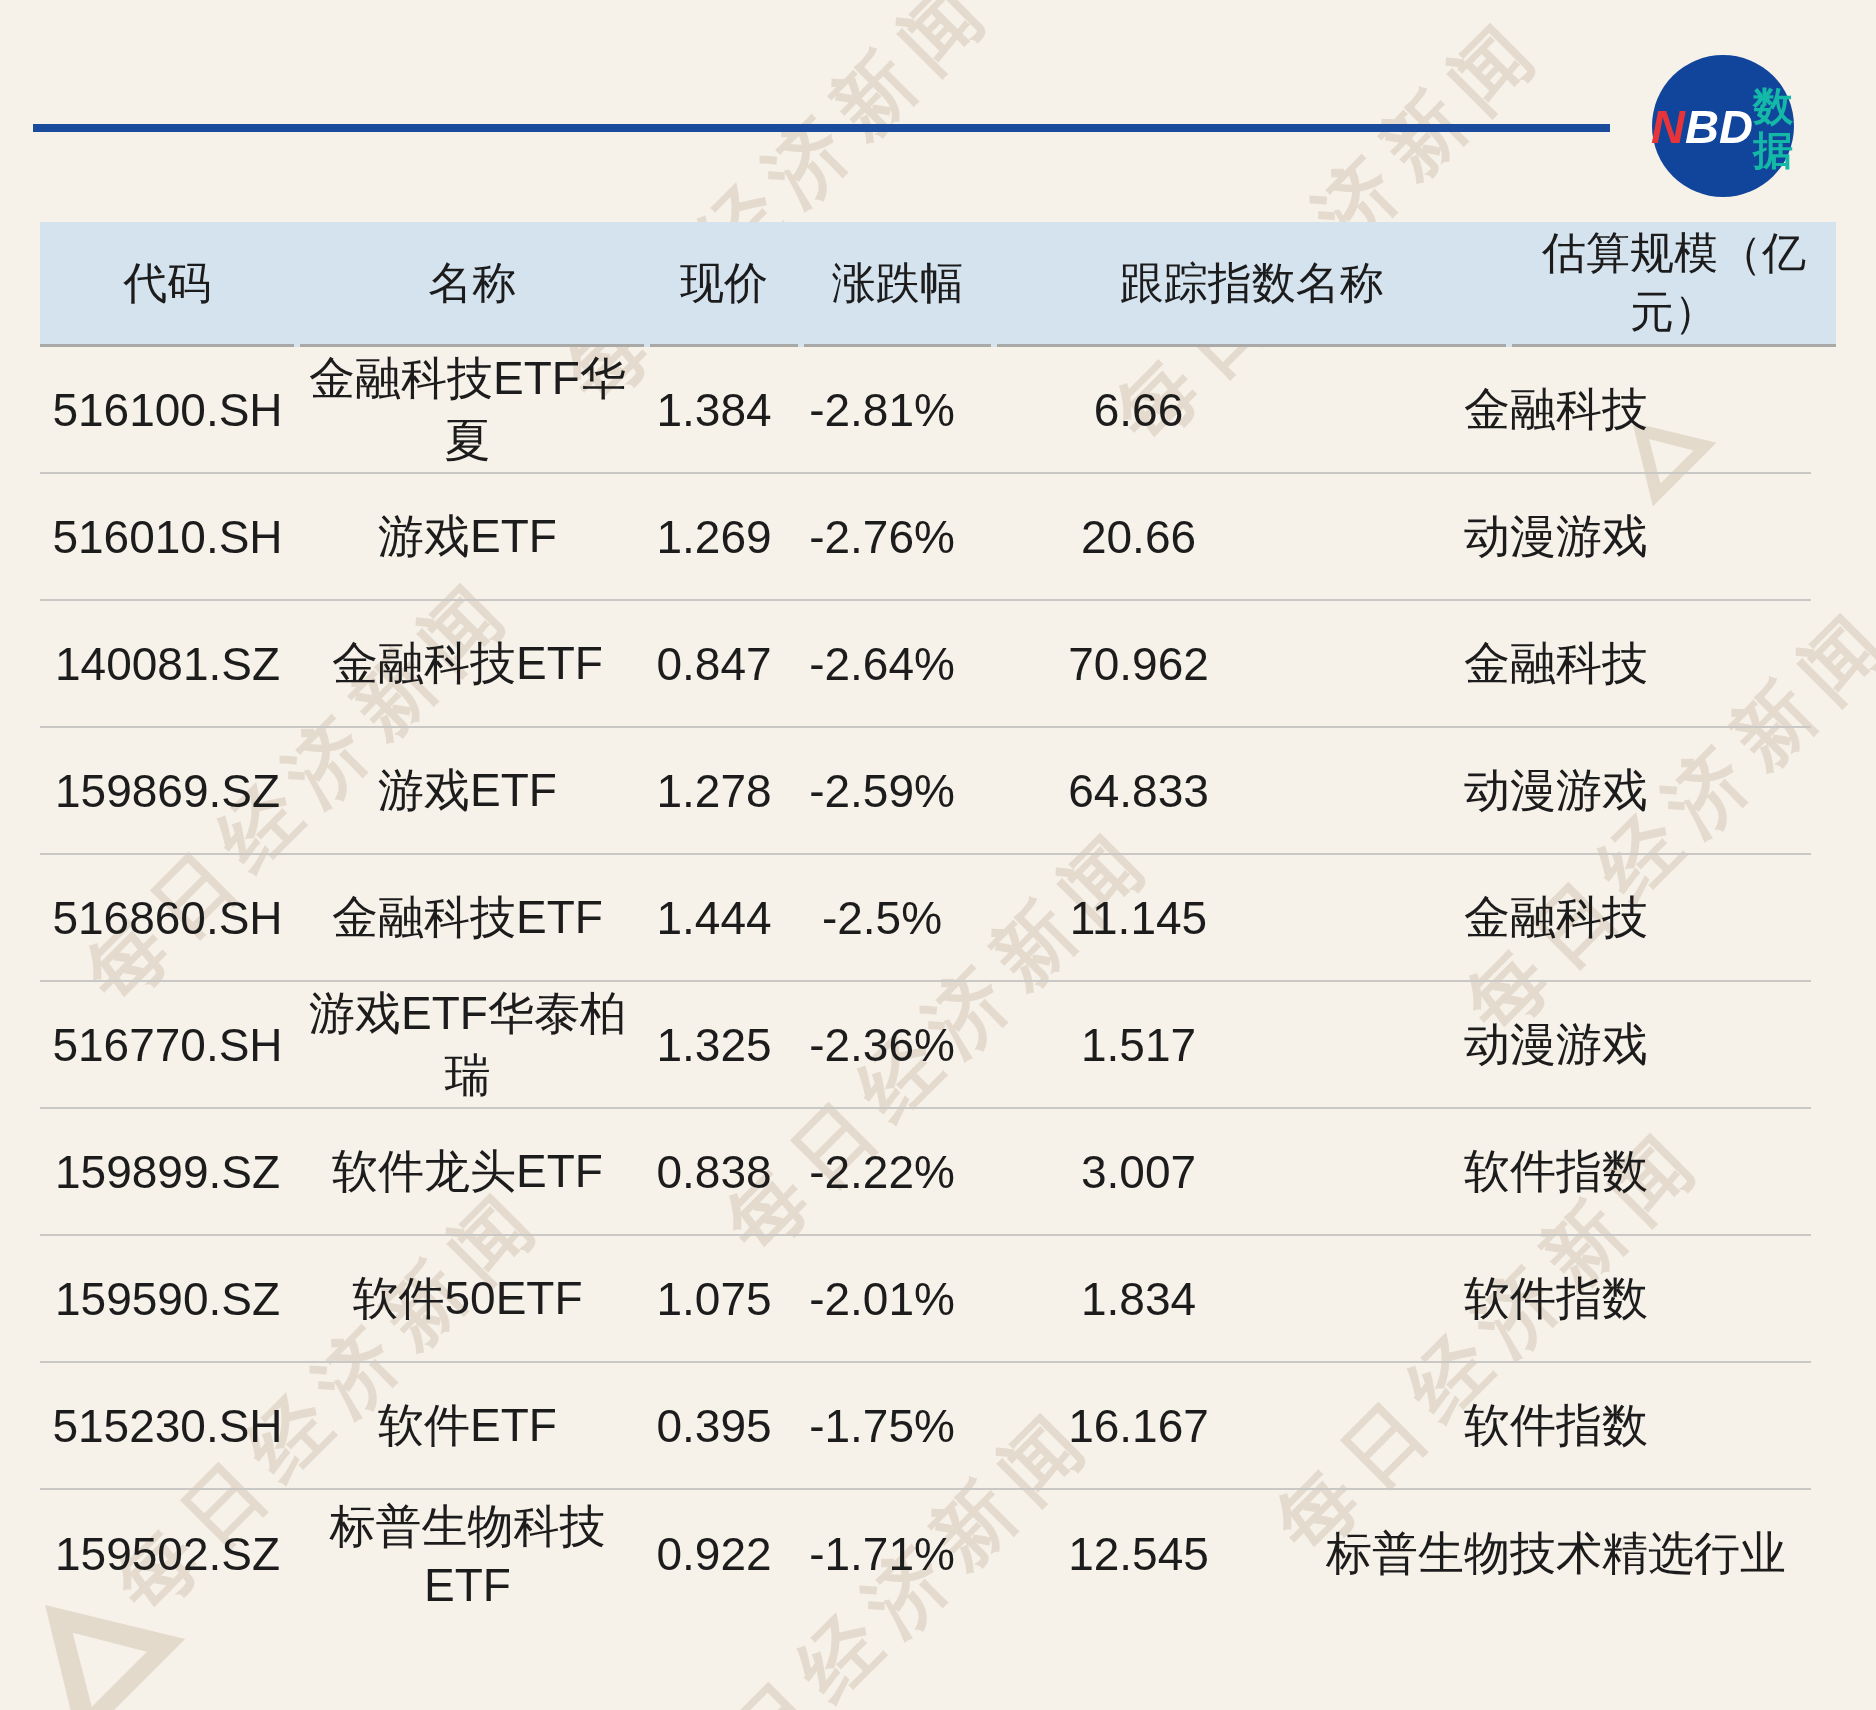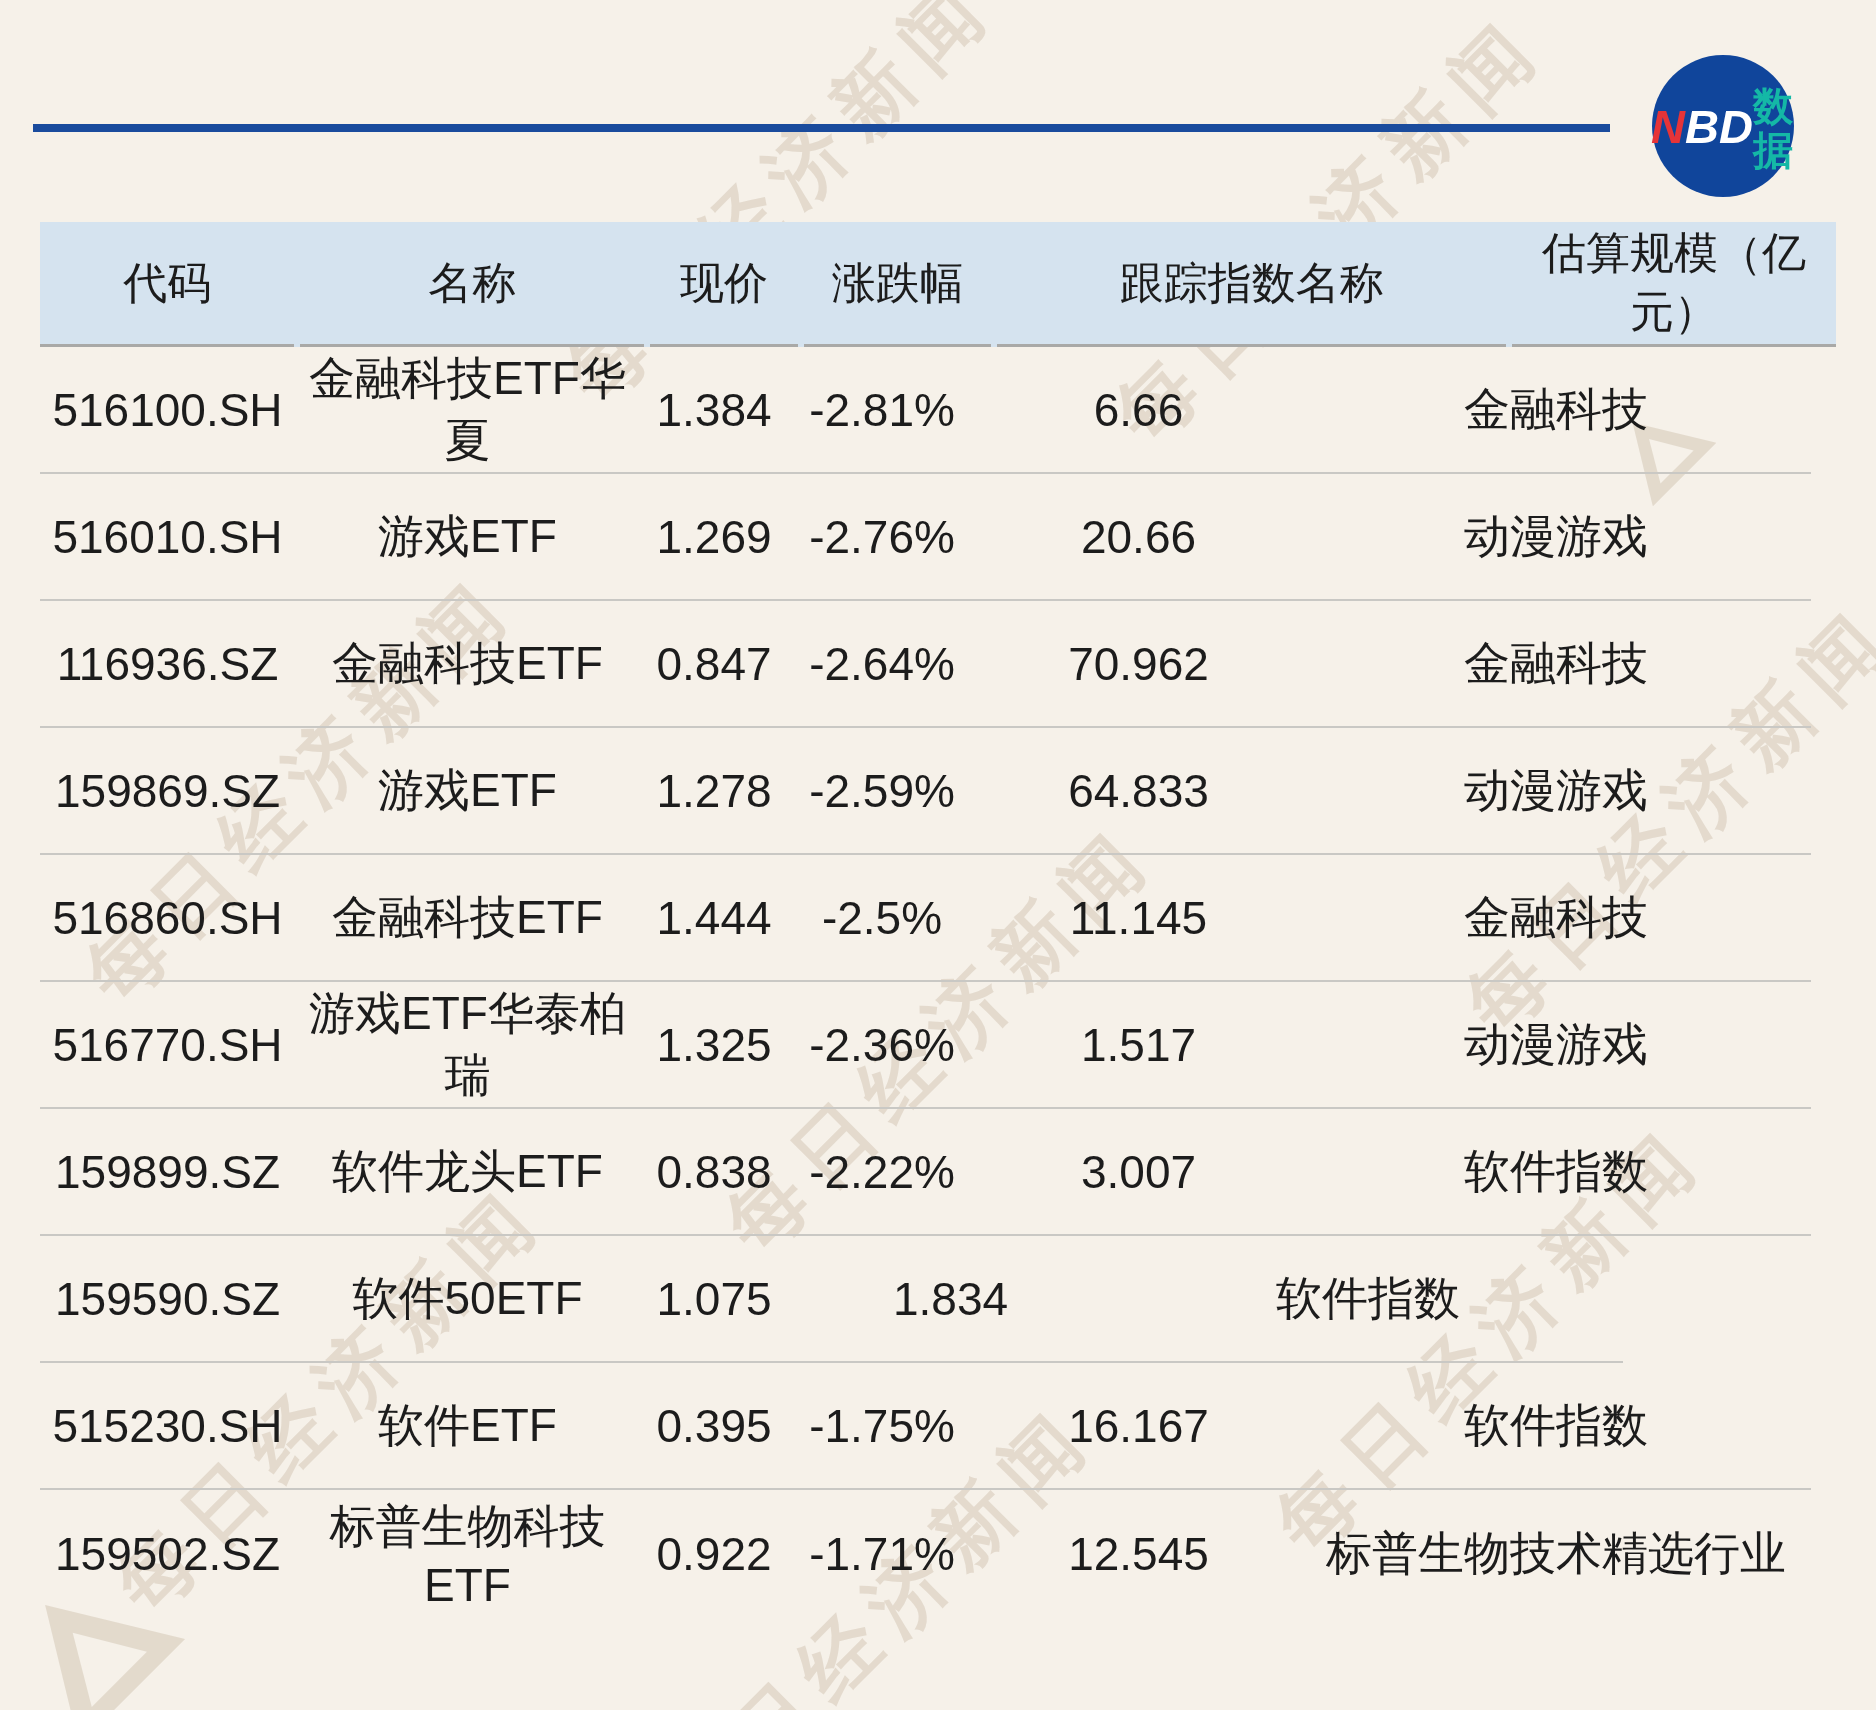--- a/index.html
+++ b/index.html
@@ -119,21 +119,21 @@
   <div class="row">
     <div class="cell c0">516010.SH</div>
     <div class="cell c1">游戏ETF</div>
     <div class="cell c2">1.269</div>
     <div class="cell c3">-2.76%</div>
     <div class="cell c4">20.66</div>
     <div class="cell c5">动漫游戏</div>
   </div>
 
   <div class="row">
-    <div class="cell c0">116936.SZ</div>
+    <div class="cell c0">140081.SZ</div>
     <div class="cell c1">金融科技ETF</div>
     <div class="cell c2">0.847</div>
     <div class="cell c3">-2.64%</div>
     <div class="cell c4">70.962</div>
     <div class="cell c5">金融科技</div>
   </div>
 
   <div class="row">
     <div class="cell c0">159869.SZ</div>
     <div class="cell c1">游戏ETF</div>
@@ -167,20 +167,21 @@
     <div class="cell c2">0.838</div>
     <div class="cell c3">-2.22%</div>
     <div class="cell c4">3.007</div>
     <div class="cell c5">软件指数</div>
   </div>
 
   <div class="row">
     <div class="cell c0">159590.SZ</div>
     <div class="cell c1">软件50ETF</div>
     <div class="cell c2">1.075</div>
+    <div class="cell c3">-2.01%</div>
     <div class="cell c4">1.834</div>
     <div class="cell c5">软件指数</div>
   </div>
 
   <div class="row">
     <div class="cell c0">515230.SH</div>
     <div class="cell c1">软件ETF</div>
     <div class="cell c2">0.395</div>
     <div class="cell c3">-1.75%</div>
     <div class="cell c4">16.167</div>

